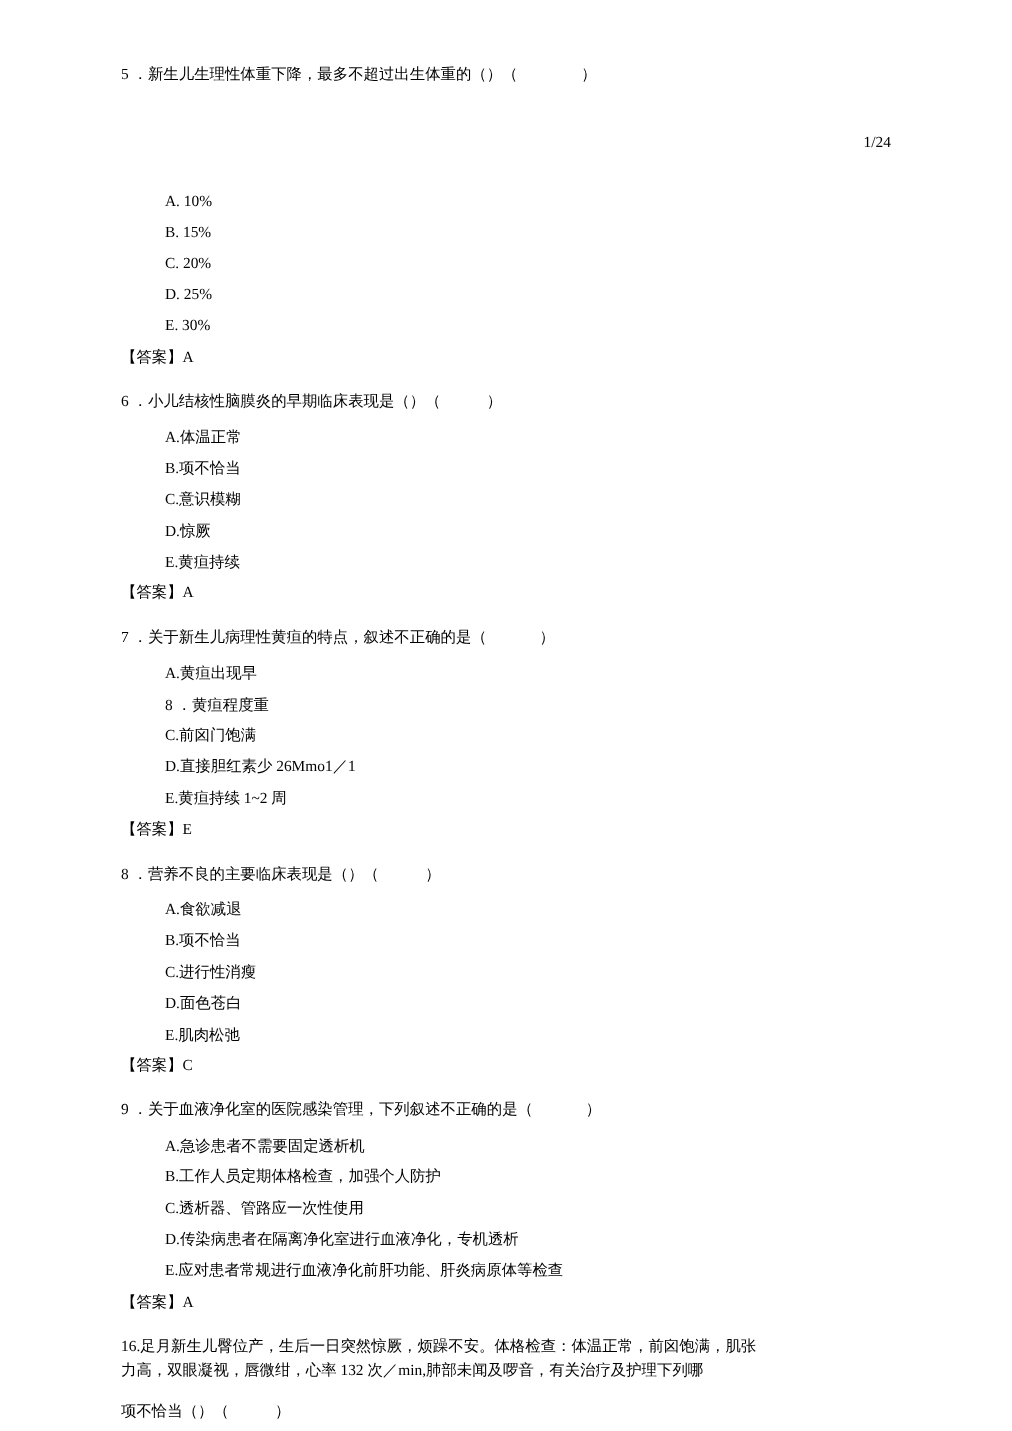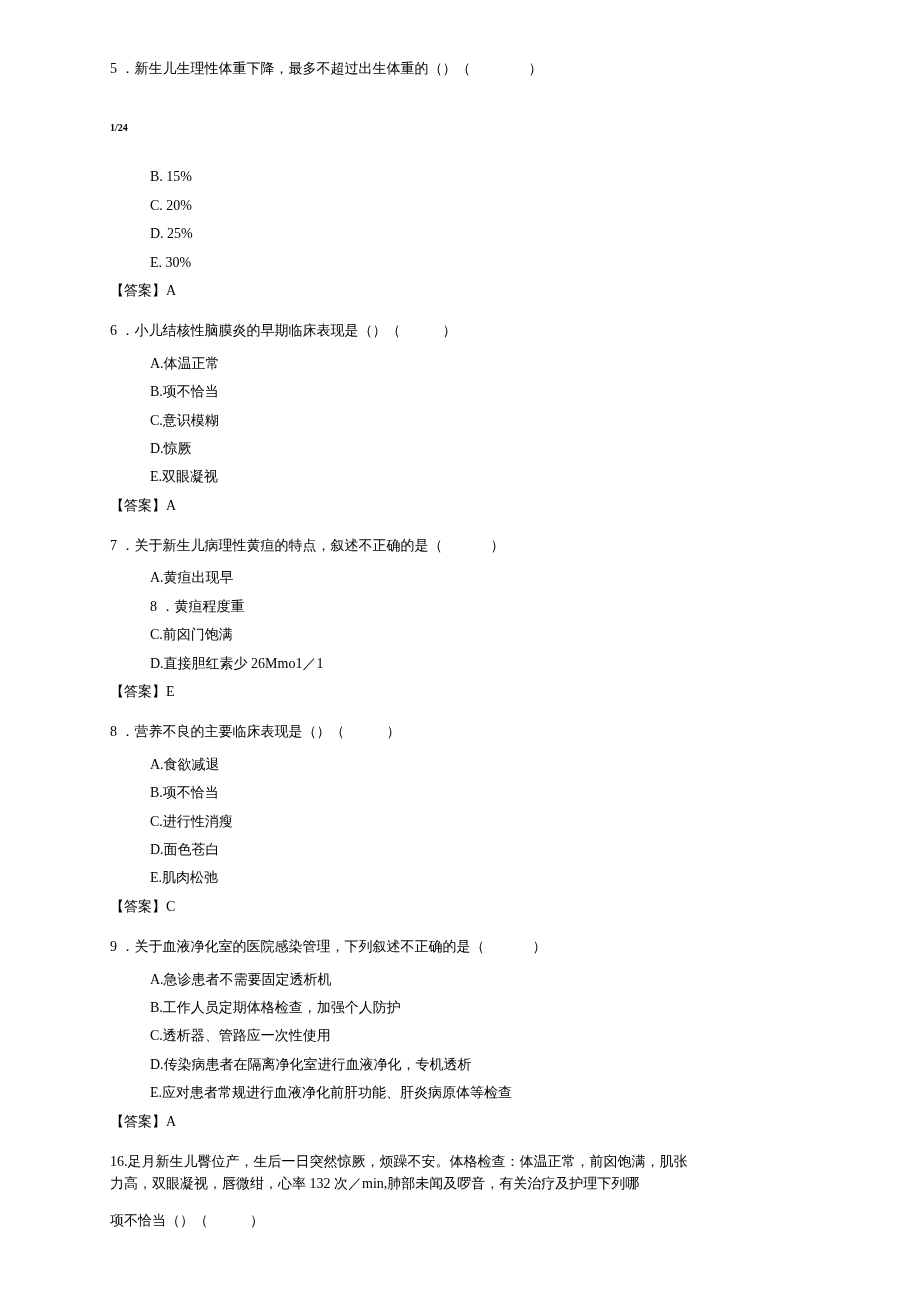--- a/index.html
+++ b/index.html
@@ -7,23 +7,23 @@
     font-size: 14px;
     line-height: 1.6;
     color: #000;
     background: #fff;
     margin: 0;
     padding: 40px 110px 40px 110px;
     width: 920px;
     box-sizing: border-box;
   }
   .page-number {
+    text-align: right;
     margin: 40px 0 30px 0;
-    font-size: 10px;
-    font-weight: bold;
+    font-size: 14px;
   }
   .question-stem {
     margin-top: 18px;
     margin-bottom: 10px;
   }
   .option-list {
     margin: 6px 0 6px 40px;
   }
   .option {
     margin: 6px 0;
@@ -45,47 +45,49 @@
 </head>
 <body>
 
 <div class="question-stem">
   <span>5  ．新生儿生理性体重下降，最多不超过出生体重的（）（</span><span class="blank" style="width:58px;"></span><span>）</span>
 </div>
 
 <div class="page-number">1/24</div>
 
 <div class="option-list-a">
+  <div class="option">A.  10%</div>
   <div class="option">B.  15%</div>
   <div class="option">C.  20%</div>
   <div class="option">D.  25%</div>
   <div class="option">E.  30%</div>
 </div>
 <div class="answer">【答案】A</div>
 
 <div class="question-stem">
   <span>6  ．小儿结核性脑膜炎的早期临床表现是（）（</span><span class="blank" style="width:42px;"></span><span>）</span>
 </div>
 <div class="option-list">
   <div class="option">A.体温正常</div>
   <div class="option">B.项不恰当</div>
   <div class="option">C.意识模糊</div>
   <div class="option">D.惊厥</div>
-  <div class="option">E.双眼凝视</div>
+  <div class="option">E.黄疸持续</div>
 </div>
 <div class="answer">【答案】A</div>
 
 <div class="question-stem">
   <span>7  ．关于新生儿病理性黄疸的特点，叙述不正确的是（</span><span class="blank" style="width:48px;"></span><span>）</span>
 </div>
 <div class="option-list">
   <div class="option">A.黄疸出现早</div>
   <div class="option">8  ．黄疸程度重</div>
   <div class="option">C.前囟门饱满</div>
   <div class="option">D.直接胆红素少 26Mmo1／1</div>
+  <div class="option">E.黄疸持续 1~2 周</div>
 </div>
 <div class="answer">【答案】E</div>
 
 <div class="question-stem">
   <span>8  ．营养不良的主要临床表现是（）（</span><span class="blank" style="width:42px;"></span><span>）</span>
 </div>
 <div class="option-list">
   <div class="option">A.食欲减退</div>
   <div class="option">B.项不恰当</div>
   <div class="option">C.进行性消瘦</div>

